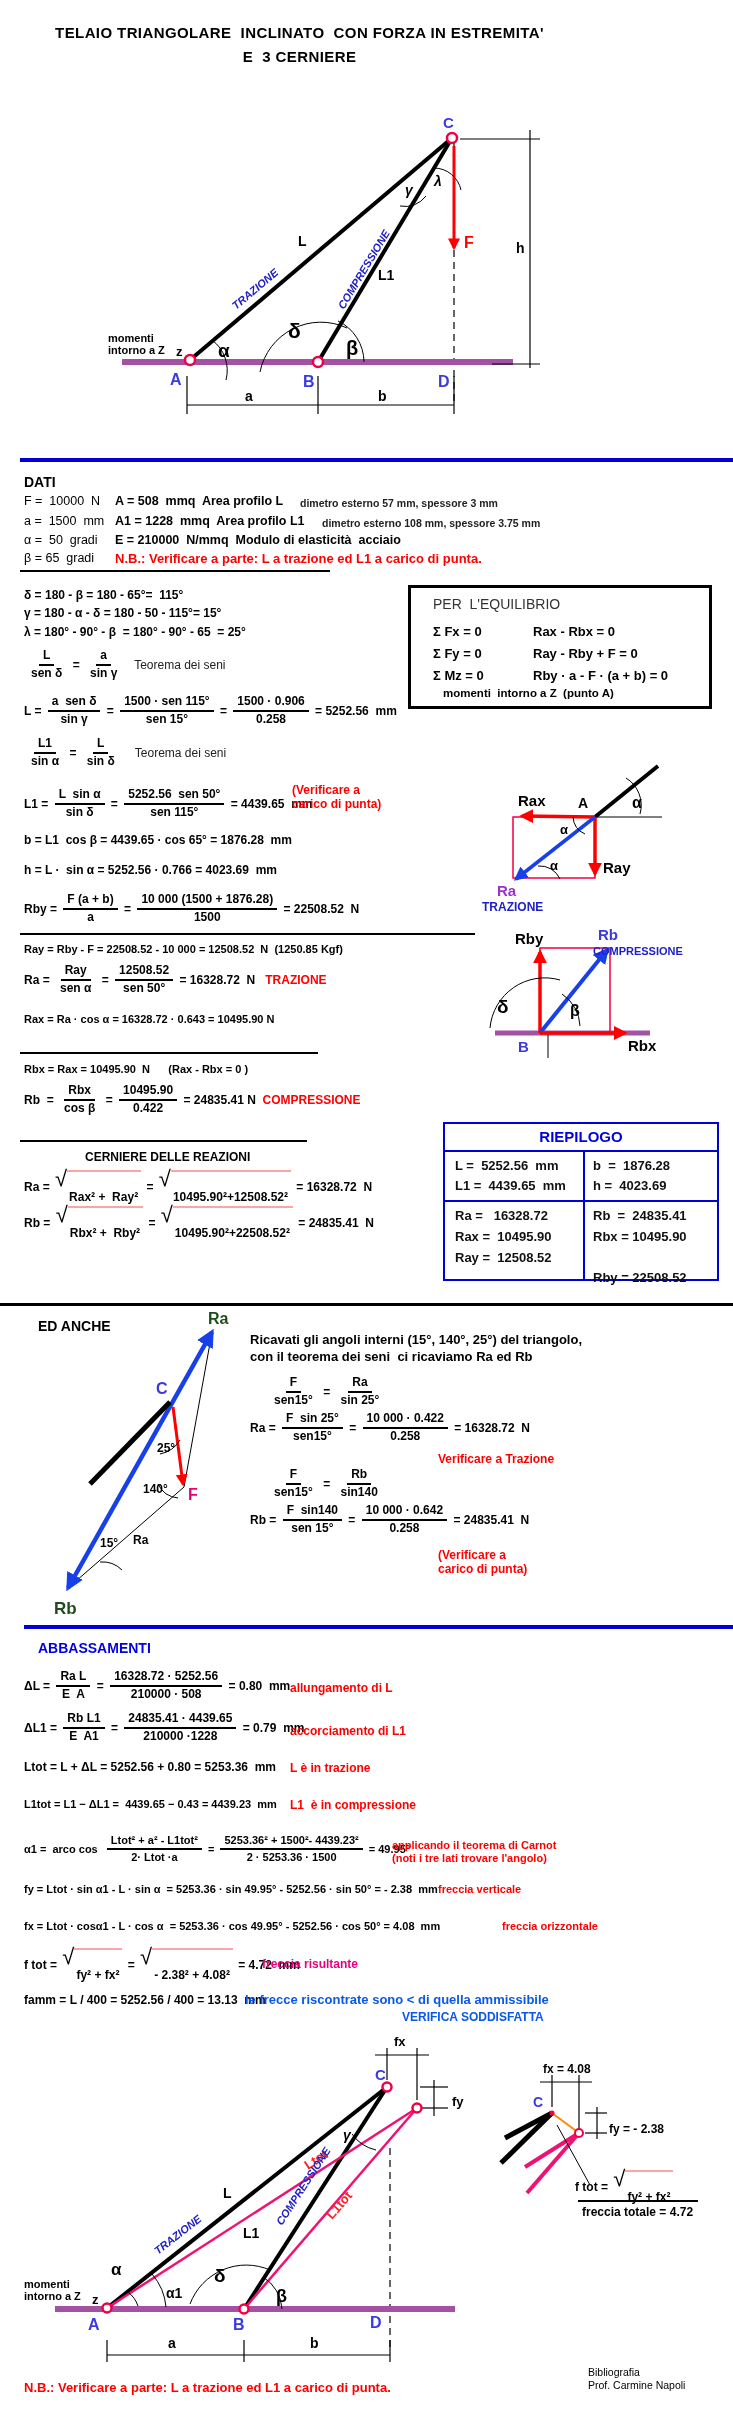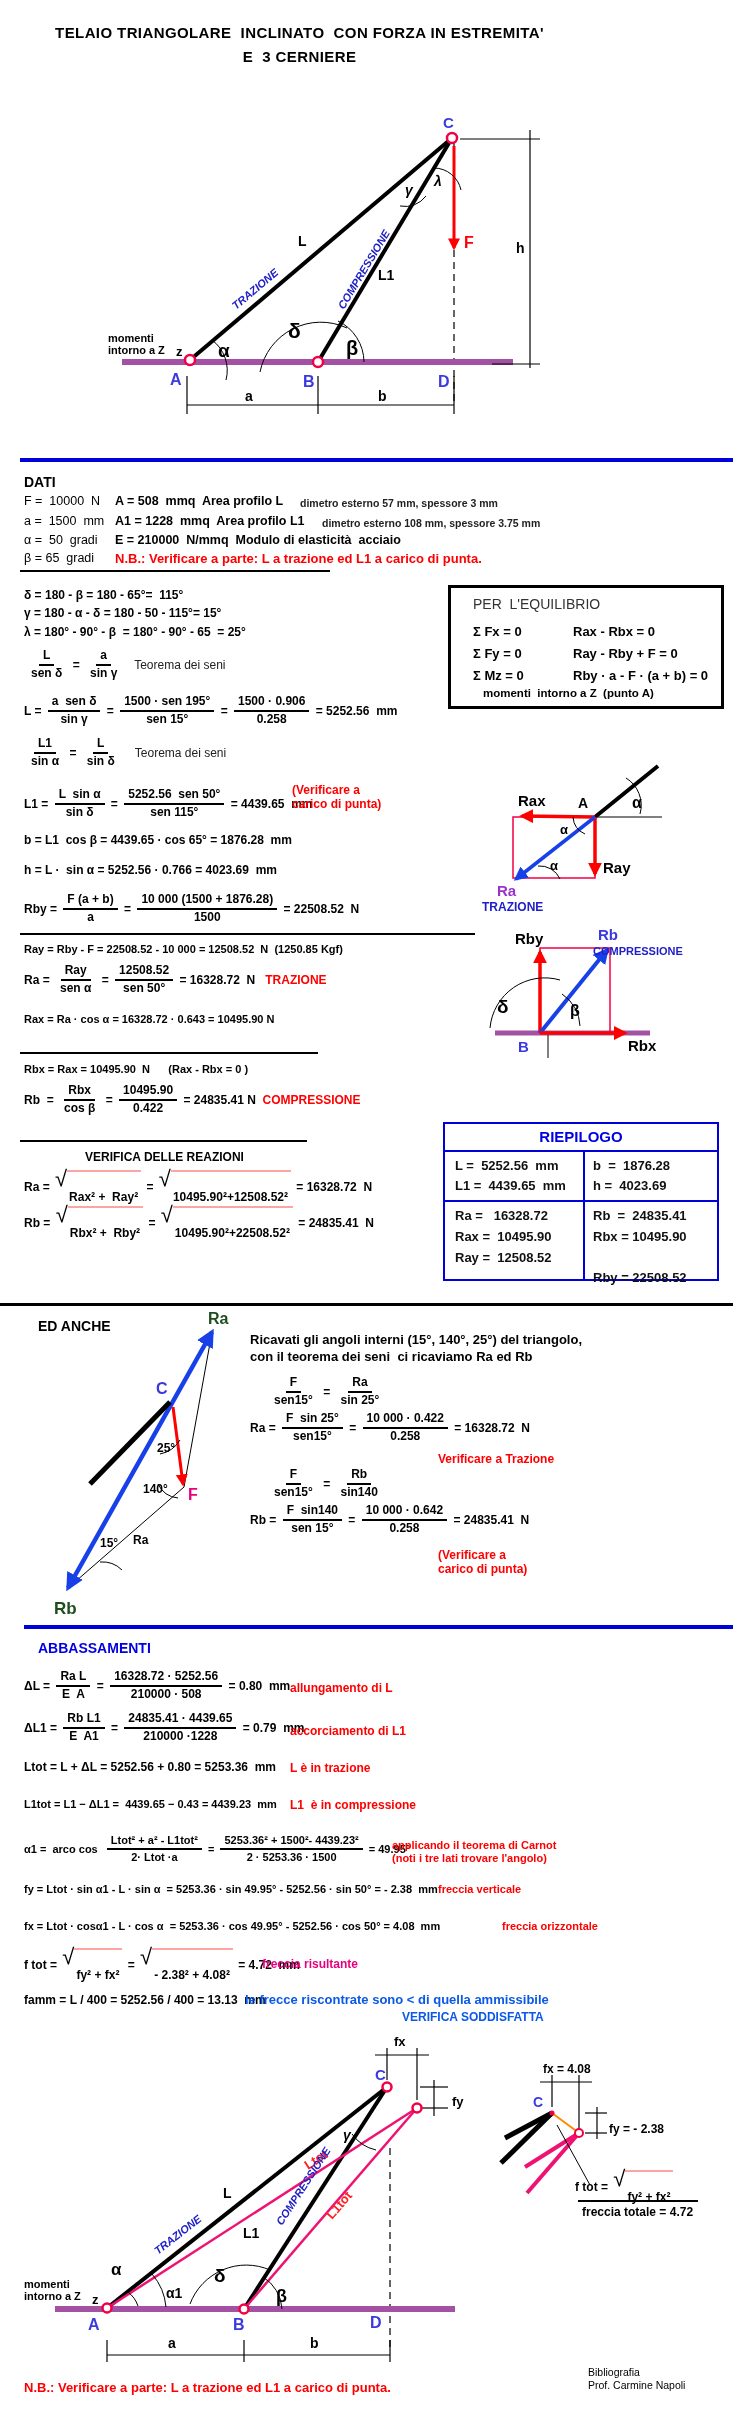--- a/index.html
+++ b/index.html
@@ -113,52 +113,52 @@
   <div class="dati-n" style="left:300px;top:497px;">dimetro esterno 57 mm, spessore 3 mm</div>
   <div class="dati-v" style="left:24px;top:514px;">a =  1500  mm</div>
   <div class="dati-d" style="left:115px;top:514px;">A1 = 1228  mmq  Area profilo L1</div>
   <div class="dati-n" style="left:322px;top:517px;">dimetro esterno 108 mm, spessore 3.75 mm</div>
   <div class="dati-v" style="left:24px;top:533px;">α =  50  gradi</div>
   <div class="dati-d" style="left:115px;top:533px;">E = 210000  N/mmq  Modulo di elasticità  acciaio</div>
   <div class="dati-v" style="left:24px;top:551px;">β = 65  gradi</div>
   <div class="rnote" style="left:115px;top:551px;font-size:13px;">N.B.: Verificare a parte: L a trazione ed L1 a carico di punta.</div>
   <div class="hrk" style="left:20px;top:570px;width:310px;height:2px;"></div>
 
-  <div class="box-eq" style="left:448px;top:585px;width:270px;height:118px;">
+  <div class="box-eq" style="left:408px;top:585px;width:270px;height:118px;padding-left:28px;">
     <div class="bt" style="left:22px;top:8px;">PER  L'EQUILIBRIO</div>
     <div class="br" style="left:22px;top:36px;">Σ Fx = 0</div>
     <div class="br" style="left:122px;top:36px;">Rax - Rbx = 0</div>
     <div class="br" style="left:22px;top:58px;">Σ Fy = 0</div>
     <div class="br" style="left:122px;top:58px;">Ray - Rby + F = 0</div>
     <div class="br" style="left:22px;top:80px;">Σ Mz = 0</div>
     <div class="br" style="left:122px;top:80px;">Rby · a - F · (a + b) = 0</div>
     <div class="br" style="left:32px;top:99px;font-size:11.5px;">momenti  intorno a Z  (punto A)</div>
   </div>
 
   <div class="eq" style="left:24px;top:588px;"><span>δ = 180 - β = 180 - 65°=  115°</span></div>
   <div class="eq" style="left:24px;top:606px;"><span>γ = 180 - α - δ = 180 - 50 - 115°= 15°</span></div>
   <div class="eq" style="left:24px;top:625px;"><span>λ = 180° - 90° - β  = 180° - 90° - 65  = 25°</span></div>
   <div class="eq" style="left:24px;top:649px;"><span class="fr"><span class="nu">L</span><span class="de">sen δ</span></span><span> = </span><span class="fr"><span class="nu">a</span><span class="de">sin γ</span></span><span class="nrm">   Teorema dei seni</span></div>
-  <div class="eq" style="left:24px;top:695px;"><span>L = </span><span class="fr"><span class="nu">a  sen δ</span><span class="de">sin γ</span></span><span> = </span><span class="fr"><span class="nu">1500 · sen 195°</span><span class="de">sen 15°</span></span><span> = </span><span class="fr"><span class="nu">1500 · 0.906</span><span class="de">0.258</span></span><span> = 5252.56  mm</span></div>
+  <div class="eq" style="left:24px;top:695px;"><span>L = </span><span class="fr"><span class="nu">a  sen δ</span><span class="de">sin γ</span></span><span> = </span><span class="fr"><span class="nu">1500 · sen 115°</span><span class="de">sen 15°</span></span><span> = </span><span class="fr"><span class="nu">1500 · 0.906</span><span class="de">0.258</span></span><span> = 5252.56  mm</span></div>
   <div class="eq" style="left:24px;top:737px;"><span class="fr"><span class="nu">L1</span><span class="de">sin α</span></span><span> = </span><span class="fr"><span class="nu">L</span><span class="de">sin δ</span></span><span class="nrm">    Teorema dei seni</span></div>
   <div class="eq" style="left:24px;top:788px;"><span>L1 = </span><span class="fr"><span class="nu">L  sin α</span><span class="de">sin δ</span></span><span> = </span><span class="fr"><span class="nu">5252.56  sen 50°</span><span class="de">sen 115°</span></span><span> = 4439.65  mm</span></div>
   <div class="rnote" style="left:292px;top:783px;">(Verificare a</div>
   <div class="rnote" style="left:292px;top:797px;">carico di punta)</div>
   <div class="eq" style="left:24px;top:833px;"><span>b = L1  cos β = 4439.65 · cos 65° = 1876.28  mm</span></div>
   <div class="eq" style="left:24px;top:863px;"><span>h = L ·  sin α = 5252.56 · 0.766 = 4023.69  mm</span></div>
   <div class="eq" style="left:24px;top:893px;"><span>Rby = </span><span class="fr"><span class="nu">F (a + b)</span><span class="de">a</span></span><span> = </span><span class="fr"><span class="nu">10 000 (1500 + 1876.28)</span><span class="de">1500</span></span><span> = 22508.52  N</span></div>
   <div class="hrk" style="left:20px;top:933px;width:455px;height:1.5px;"></div>
   <div class="eq sm" style="left:24px;top:943px;"><span>Ray = Rby - F = 22508.52 - 10 000 = 12508.52  N  (1250.85 Kgf)</span></div>
   <div class="eq" style="left:24px;top:964px;"><span>Ra = </span><span class="fr"><span class="nu">Ray</span><span class="de">sen α</span></span><span> = </span><span class="fr"><span class="nu">12508.52</span><span class="de">sen 50°</span></span><span> = 16328.72  N   </span><span class="red">TRAZIONE</span></div>
   <div class="eq sm" style="left:24px;top:1013px;"><span>Rax = Ra · cos α = 16328.72 · 0.643 = 10495.90 N</span></div>
   <div class="hrk" style="left:20px;top:1052px;width:298px;height:1.5px;"></div>
   <div class="eq sm" style="left:24px;top:1063px;"><span>Rbx = Rax = 10495.90  N      (Rax - Rbx = 0 )</span></div>
   <div class="eq" style="left:24px;top:1084px;"><span>Rb  = </span><span class="fr"><span class="nu">Rbx</span><span class="de">cos β</span></span><span> = </span><span class="fr"><span class="nu">10495.90</span><span class="de">0.422</span></span><span> = 24835.41 N  </span><span class="red">COMPRESSIONE</span></div>
   <div class="hrk" style="left:20px;top:1140px;width:287px;height:1.5px;"></div>
-  <div class="eq" style="left:85px;top:1150px;"><span>VERIFICA DELLE REAZIONI</span></div>
+  <div class="eq" style="left:85px;top:1150px;"><span>CERNIERE DELLE REAZIONI</span></div>
   <div class="eq" style="left:24px;top:1170px;"><span>Ra = </span><span class="sq"><span class="rad">√</span><span class="bar">Rax² +  Ray²</span></span><span> = </span><span class="sq"><span class="rad">√</span><span class="bar">10495.90²+12508.52²</span></span><span> = 16328.72  N</span></div>
   <div class="eq" style="left:24px;top:1206px;"><span>Rb = </span><span class="sq"><span class="rad">√</span><span class="bar">Rbx² +  Rby²</span></span><span> = </span><span class="sq"><span class="rad">√</span><span class="bar">10495.90²+22508.52²</span></span><span> = 24835.41  N</span></div>
 
   <svg style="left:480px;top:758px;" width="225" height="160" viewBox="0 0 225 160">
     <rect x="33" y="59" width="82" height="61" fill="none" stroke="#F20045" stroke-width="1.5"></rect>
     <line x1="115" y1="59" x2="178" y2="8" stroke="#000" stroke-width="4"></line>
     <line x1="115" y1="59" x2="182" y2="59" stroke="#000" stroke-width="1"></line>
     <path d="M146,20 A32,32 0 0 1 160,56" fill="none" stroke="#000" stroke-width="1"></path>
     <line x1="115" y1="59" x2="42" y2="58" stroke="#FF0000" stroke-width="3.5" marker-end="url(#mR)"></line>
     <line x1="115" y1="59" x2="115" y2="116" stroke="#FF0000" stroke-width="3.5" marker-end="url(#mR)"></line>

